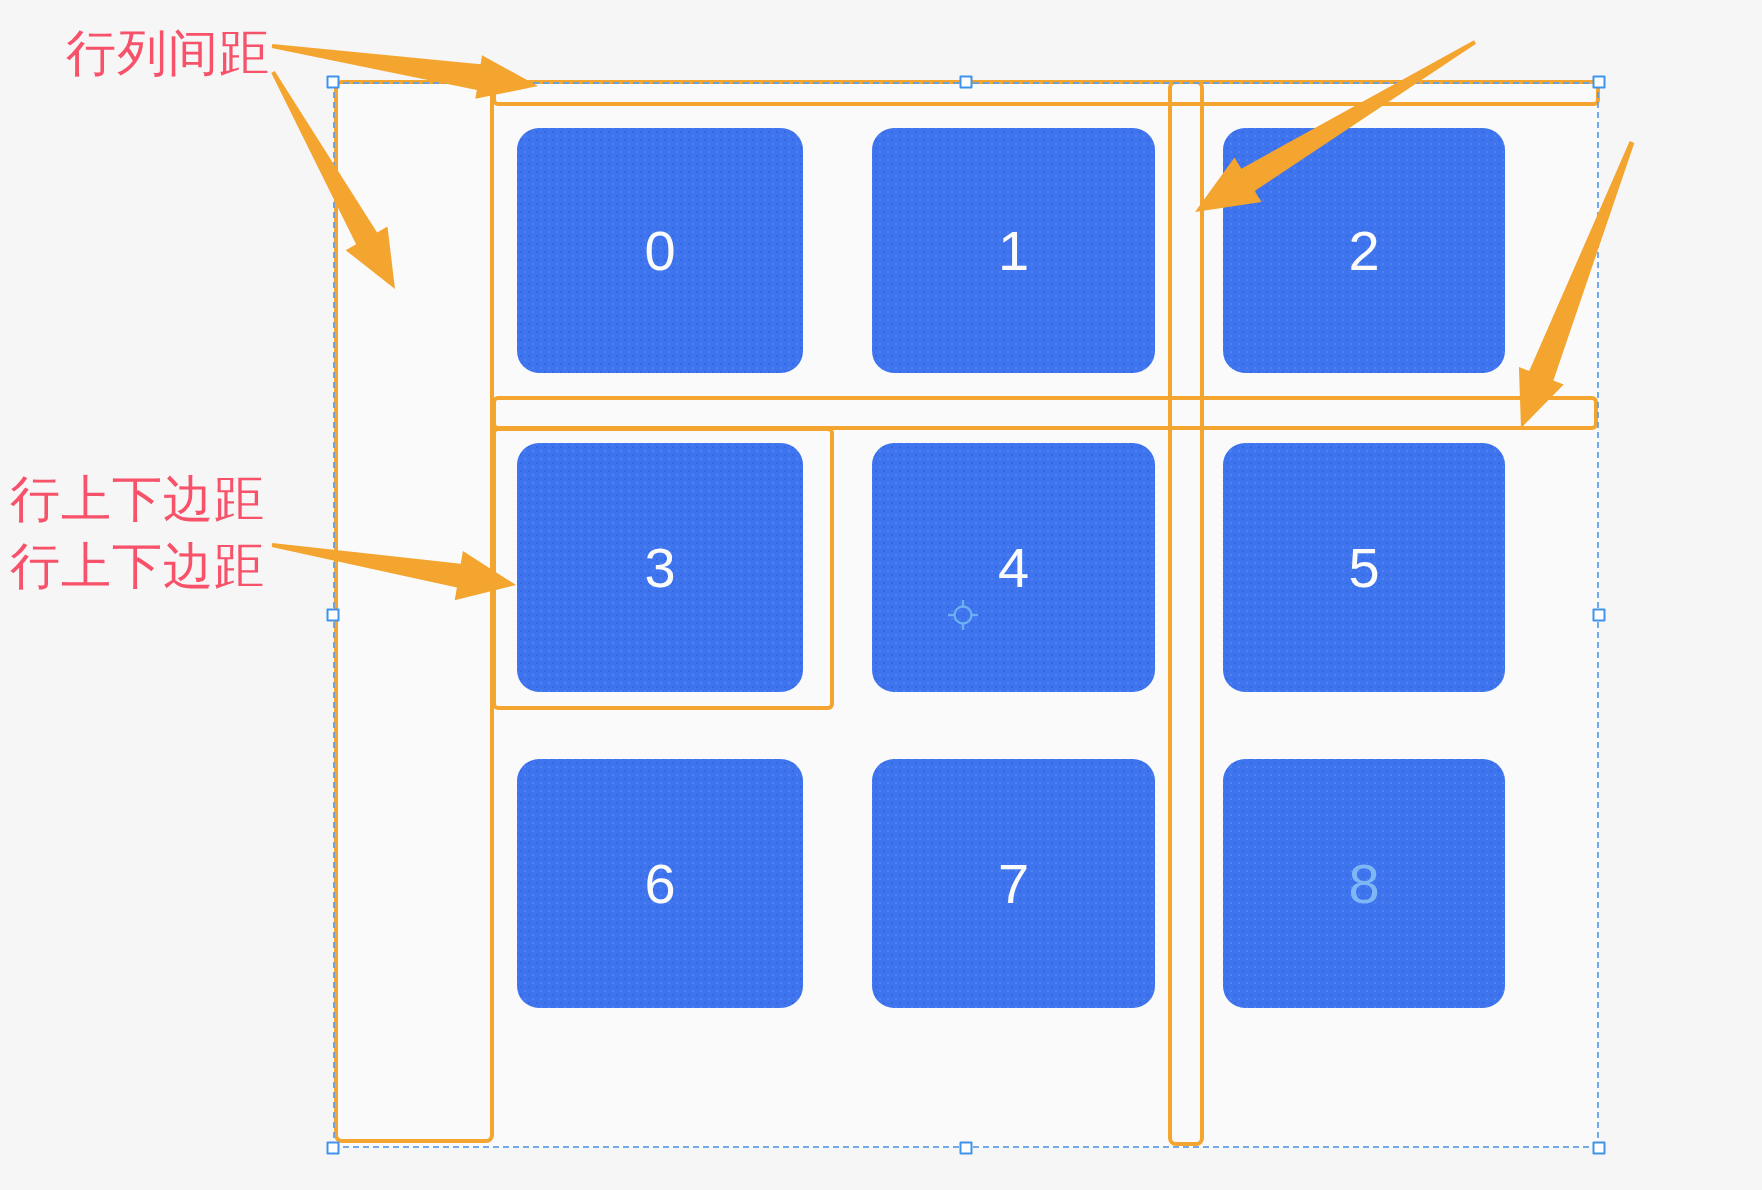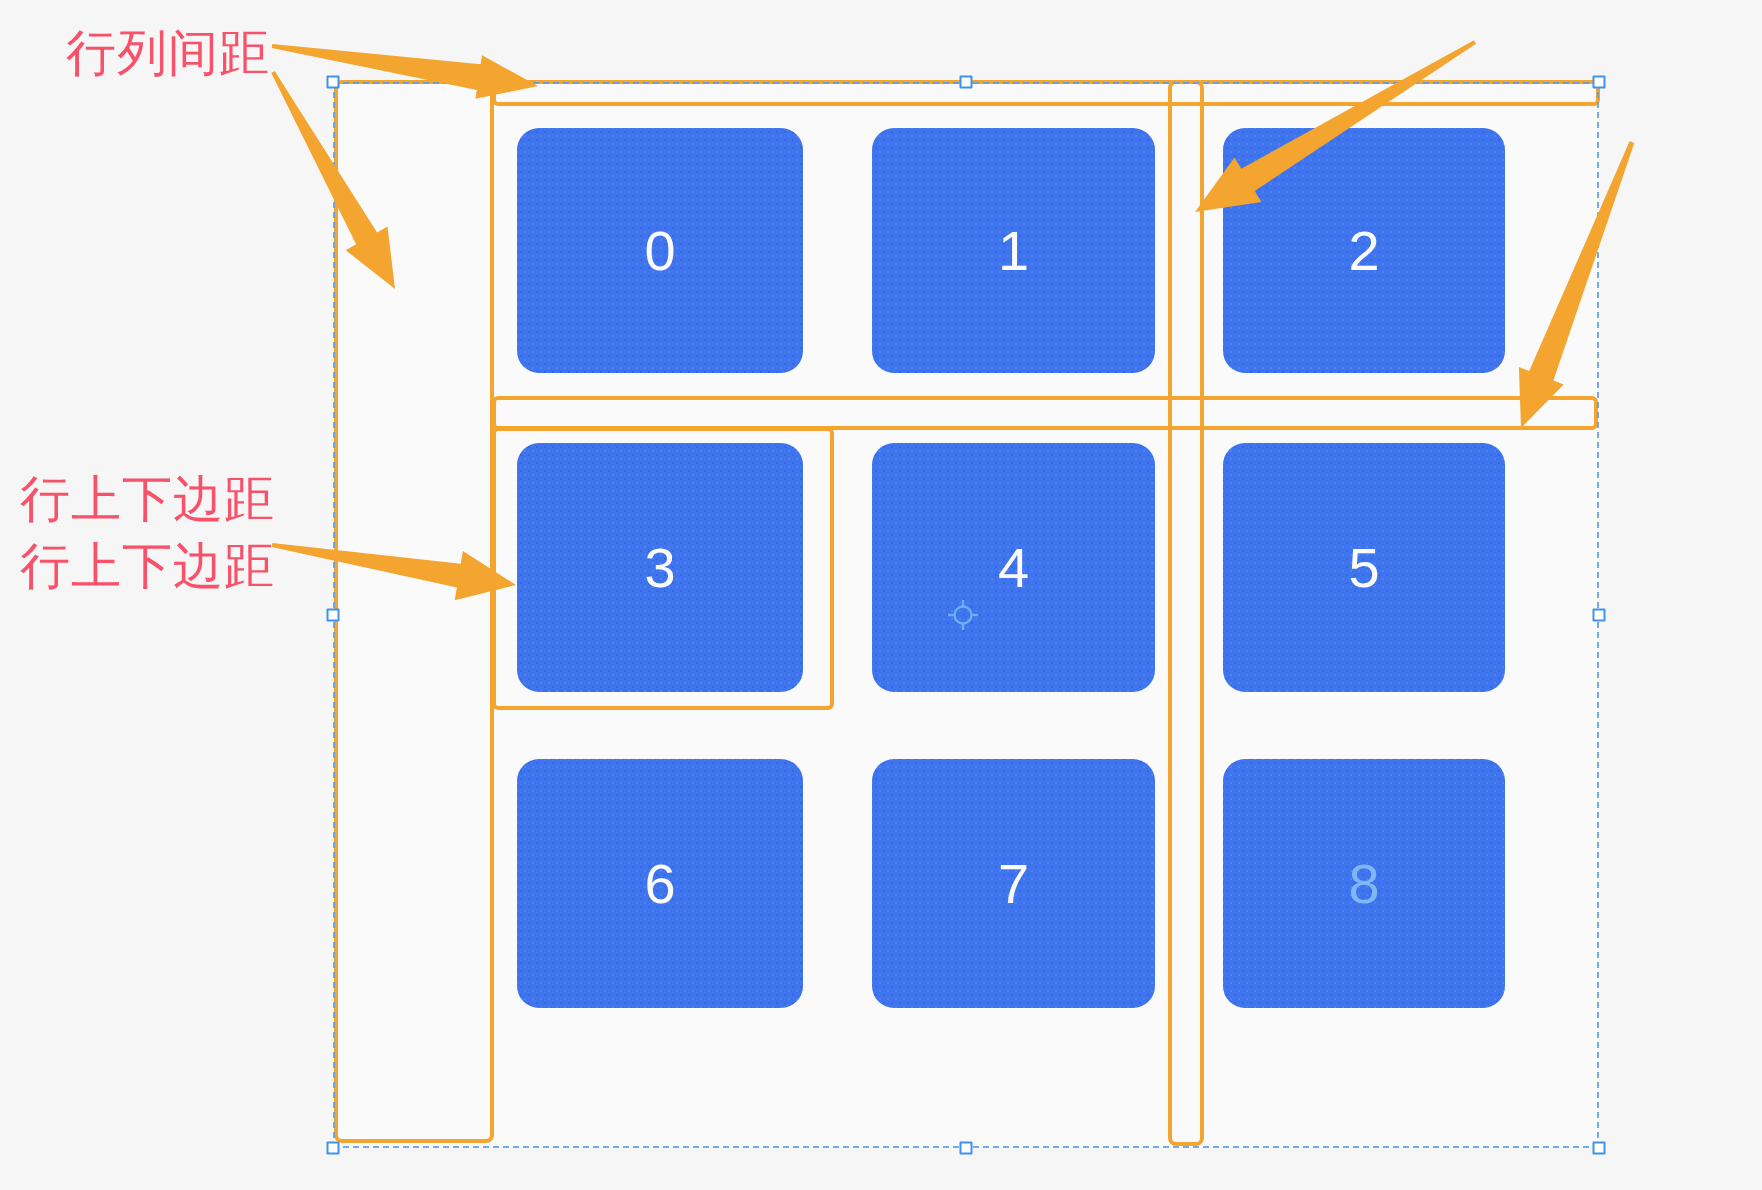--- a/index.html
+++ b/index.html
@@ -83,21 +83,21 @@
   .h-sw{left:333px; top:1148px;} .h-s{left:966px; top:1148px;} .h-se{left:1599px;top:1148px;}
 
   
   .anno{
     position:absolute;color:var(--label_red);
     font-size:50px;line-height:67px;font-weight:400;
     letter-spacing:1px;white-space:nowrap;
   }
   .anno-tl{left:66px;top:20px;}
   .anno-tr{left:1519px;top:10px;}
-  .anno-left{left:20px;top:466px;}
+  .anno-left{left:10px;top:466px;}
 
   .arrow-layer{position:absolute;inset:0;width:1762px;height:1190px;pointer-events:none;}
   .arrow{fill:var(--accent_orange);}
   .crosshair{stroke:rgba(110,179,242,0.95);fill:none;stroke-width:2.4px;}
 </style>
 </head>
 <body>
 
 <div class="canvas">
 

